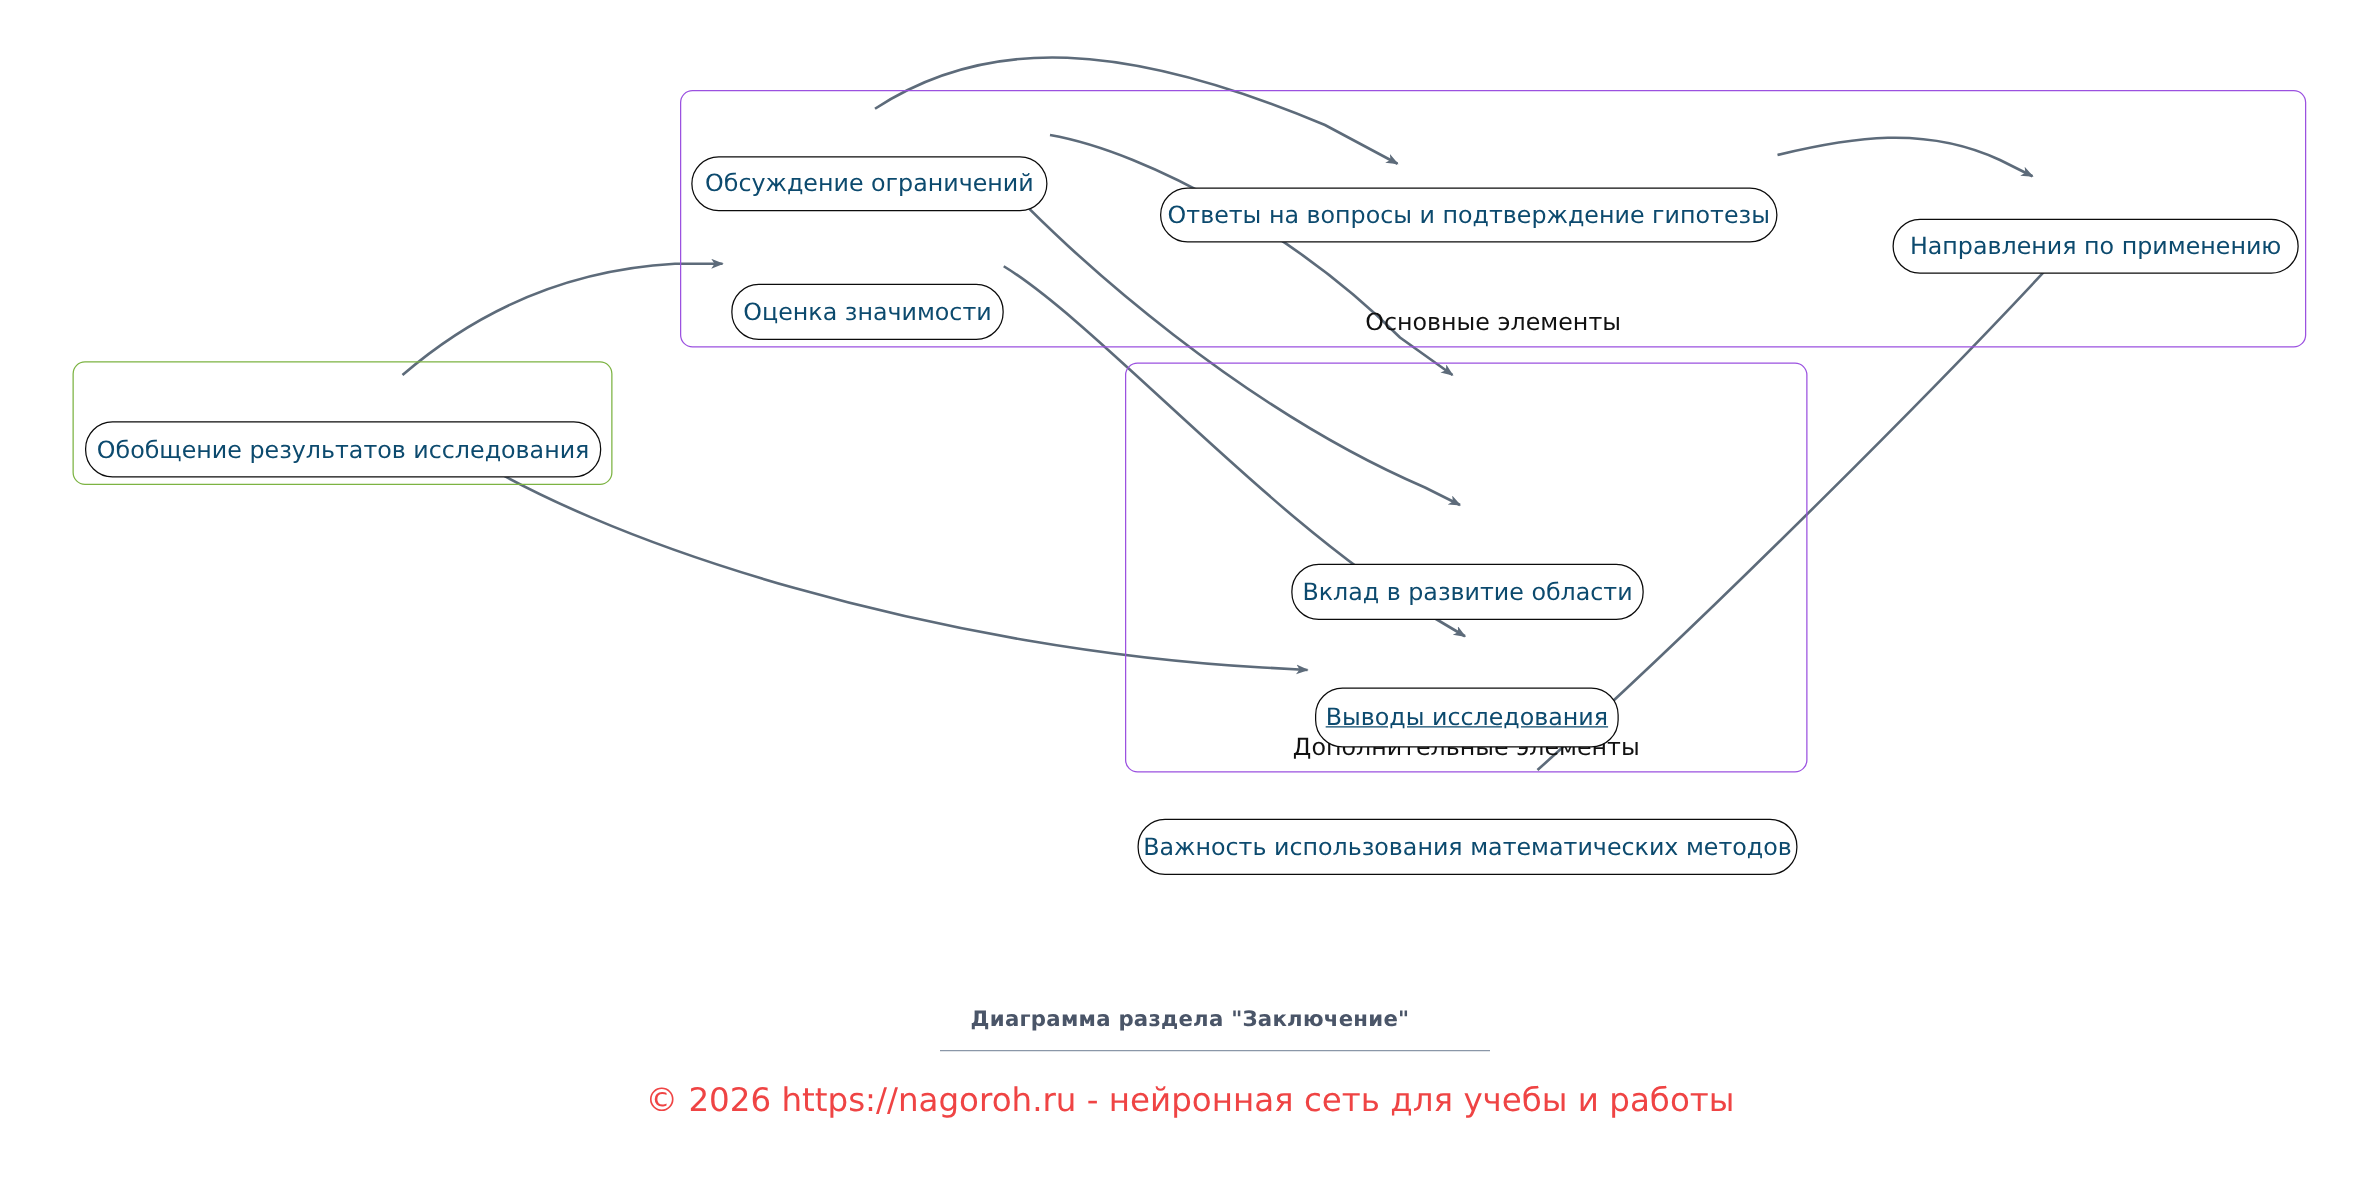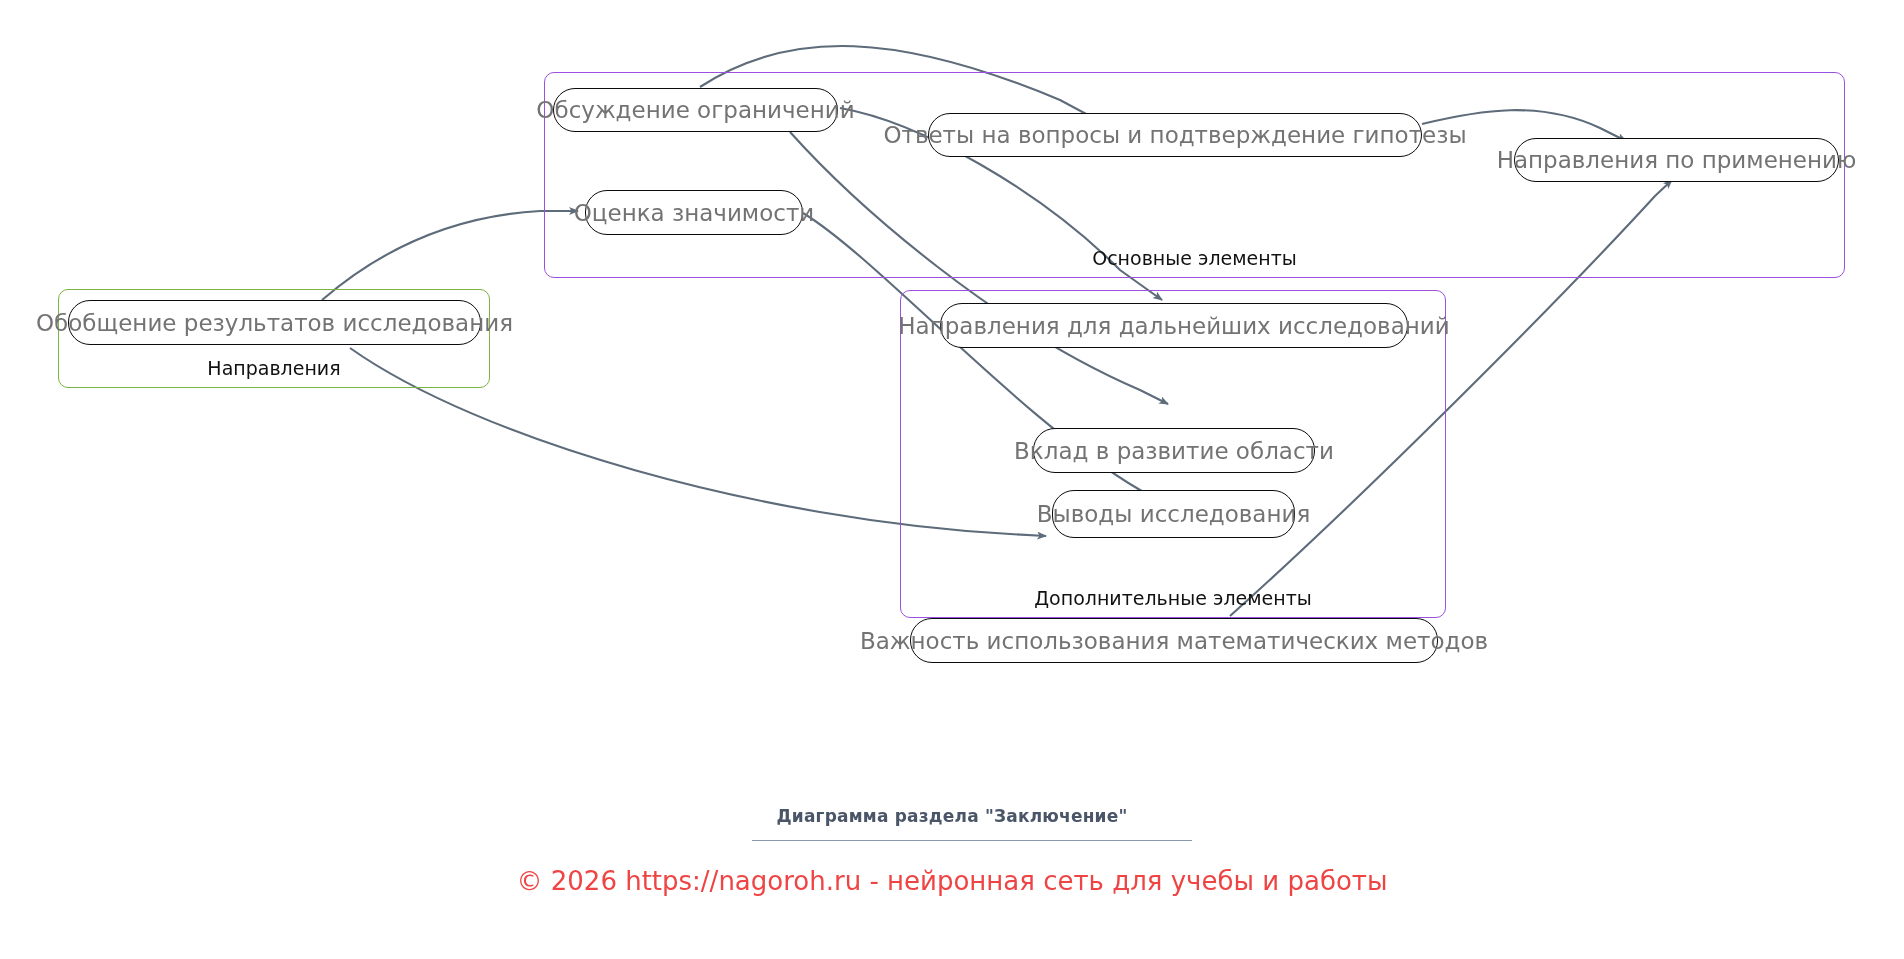--- a/index.html
+++ b/index.html
@@ -5,21 +5,21 @@
   html,body{margin:0;padding:0;background:#ffffff;}
   body{width:1904px;height:959px;font-family:"DejaVu Sans","Liberation Sans",sans-serif;overflow:hidden;position:relative;}
   #stage{position:absolute;left:0;top:0;width:1904px;height:959px;}
   svg#edges{position:absolute;left:0;top:0;width:1904px;height:959px;pointer-events:none;}
   .cluster{position:absolute;border-radius:10px;box-sizing:border-box;background:transparent;}
   .cluster.main{border:1.6px solid #9b51e0;}
   .cluster.extra{border:1.6px solid #9b51e0;}
   .cluster.green{border:1.6px solid #7cb342;}
   .cluster-label{position:absolute;width:100%;text-align:center;font-size:19px;color:#111111;bottom:8px;left:0;}
   .node{position:absolute;box-sizing:border-box;border:1.7px solid #0b0b0b;border-radius:22px;background:#ffffff;
-        display:flex;align-items:center;justify-content:center;color:#737373;font-size:23px;white-space:nowrap;padding:0 14px;}
+        display:flex;align-items:center;justify-content:center;color:#0c4a6e;font-size:19px;white-space:nowrap;padding:0 14px;margin-top:37px;}
   .footer-title{position:absolute;width:100%;text-align:center;font-size:17px;font-weight:bold;color:#4a5568;letter-spacing:.2px;}
   .footer-rule{position:absolute;height:1px;background:#8a97a8;}
   .footer-copy{position:absolute;width:100%;text-align:center;font-size:26px;color:#ef4444;}
 </style>
 </head>
 <body>
 
 <div id="stage">
 
   <svg id="edges" viewBox="0 0 1904 959">
@@ -55,25 +55,24 @@
   <div class="node" style="left:553px;top:88px;width:285px;height:44px;">Обсуждение ограничений</div>
 
   <div class="node" style="left:928px;top:113px;width:494px;height:44px;">Ответы на вопросы и подтверждение гипотезы</div>
 
   <div class="node" style="left:1514px;top:138px;width:325px;height:44px;">Направления по применению</div>
 
   <div class="node" style="left:68px;top:300px;width:413px;height:45px;">Обобщение результатов исследования</div>
 
   <div class="node" style="left:585px;top:190px;width:218px;height:45px;">Оценка значимости</div>
 
-  <div class="node" style="left:940px;top:303px;width:468px;height:45px;">Направления для дальнейших исследований</div>
 
-  <div class="node" style="left:1033px;top:428px;width:282px;height:45px;">Вклад в развитие области</div>
+  <div class="node" style="left:1033px;top:414px;width:282px;height:45px;">Вклад в развитие области</div>
 
-  <div class="node" style="left:1052px;top:490px;width:243px;height:48px;">Выводы исследования</div>
+  <div class="node" style="left:1052px;top:513px;width:243px;height:48px;text-decoration:underline;">Выводы исследования</div>
 
   <div class="node" style="left:910px;top:618px;width:528px;height:45px;">Важность использования математических методов</div>
 
   <div class="footer-title" style="left:0;top:806px;">Диаграмма раздела "Заключение"</div>
   <div class="footer-rule" style="left:752px;top:840px;width:440px;"></div>
   <div class="footer-copy" style="left:0;top:866px;">© 2026 https://nagoroh.ru - нейронная сеть для учебы и работы</div>
 
 </div>
 
 </body></html>

